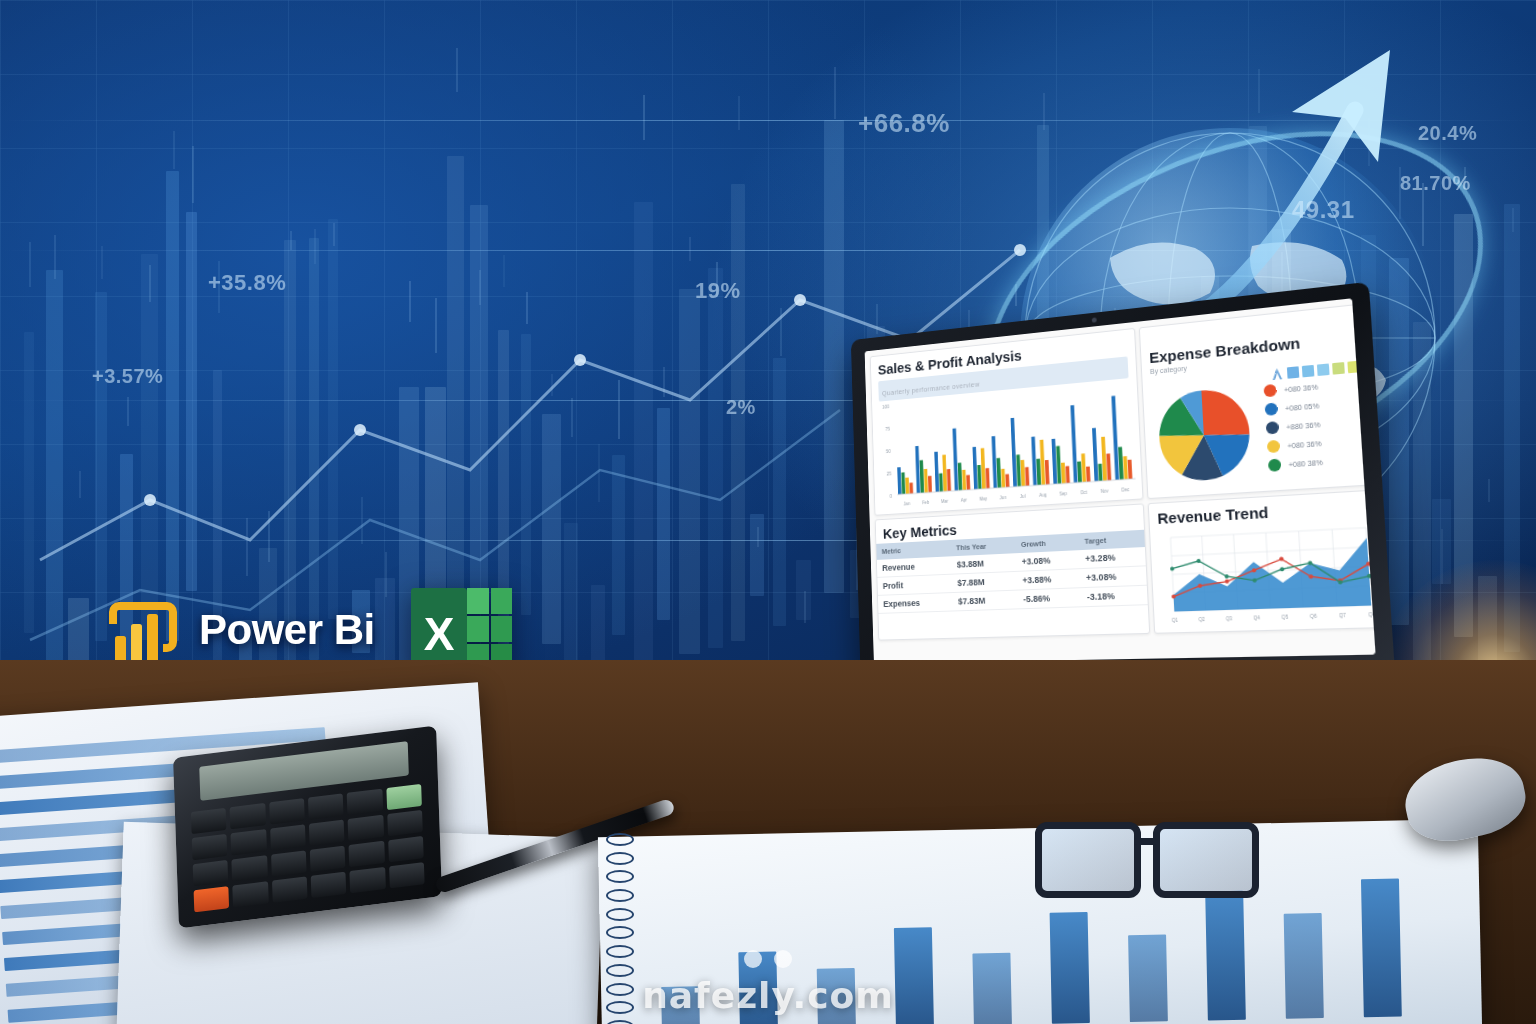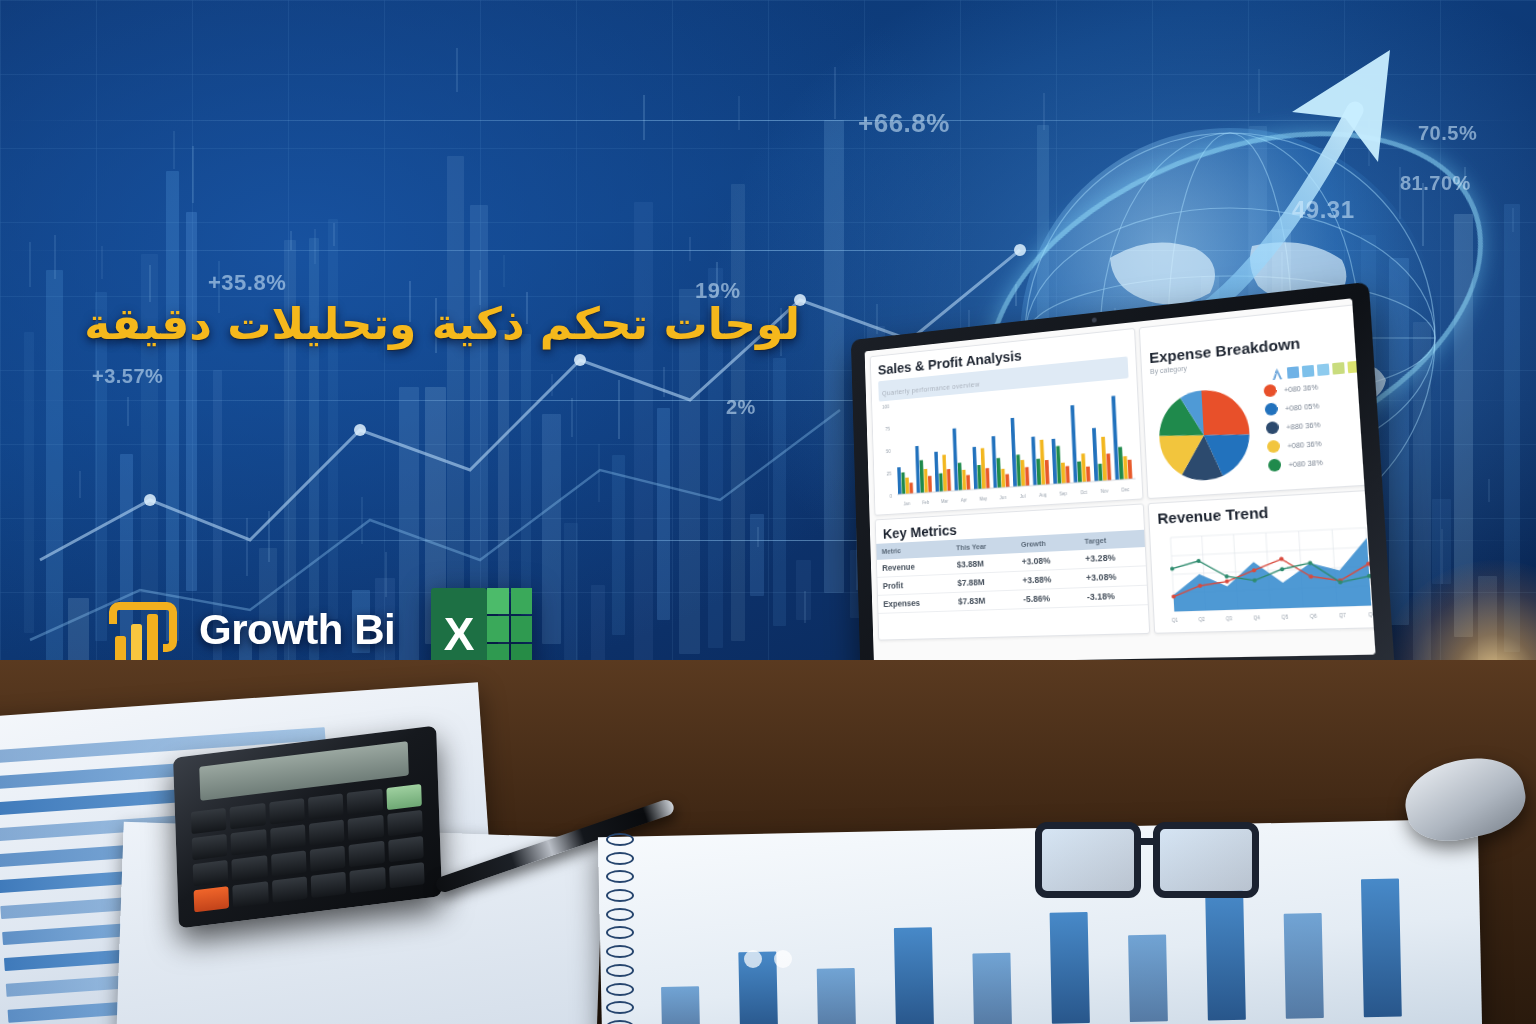--- a/index.html
+++ b/index.html
@@ -367,39 +367,38 @@
     <path d="M10,320 C80,300 150,215 215,90" fill="none" stroke="url(#ag)" stroke-width="17" stroke-linecap="round"></path>
     <path d="M152,92 L250,30 L238,142 L205,98 Z" fill="rgba(200,238,255,.95)"></path>
   </svg>
 
   <div id="bgnums">
       <div class="bgnum" style="left: 858px; top: 108px; font-size: 26px;">+66.8%</div>
       <div class="bgnum" style="left: 208px; top: 270px; font-size: 22px;">+35.8%</div>
       <div class="bgnum" style="left: 92px; top: 365px; font-size: 20px;">+3.57%</div>
       <div class="bgnum" style="left: 695px; top: 278px; font-size: 22px;">19%</div>
       <div class="bgnum" style="left: 726px; top: 396px; font-size: 20px;">2%</div>
-      <div class="bgnum" style="left: 1418px; top: 122px; font-size: 20px;">70.5%</div>
+      <div class="bgnum" style="left: 1418px; top: 122px; font-size: 20px;">20.4%</div>
       <div class="bgnum" style="left: 1400px; top: 172px; font-size: 20px;">81.70%</div>
       <div class="bgnum" style="left: 1292px; top: 196px; font-size: 24px;">49.31</div>
     </div>
 
-  <div class="subhead">لوحات تحكم ذكية وتحليلات دقيقة</div>
 
   <div class="logorow">
 
     <div class="pbi">
       <div class="pbi-mark">
         <svg viewBox="0 0 80 80">
           <path d="M14,12 H62 A10,10 0 0 1 72,22 V52 A10,10 0 0 1 62,62 H58 V54 H62 A2,2 0 0 0 64,52 V22 A2,2 0 0 0 62,20 H14 A2,2 0 0 0 12,22 V34 H4 V22 A10,10 0 0 1 14,12 Z" fill="#f2b01e"></path>
           <rect x="10" y="46" width="11" height="26" rx="2.5" fill="#f2b01e"></rect>
           <rect x="26" y="34" width="11" height="38" rx="2.5" fill="#f8c63f"></rect>
           <rect x="42" y="24" width="11" height="48" rx="2.5" fill="#f2b01e"></rect>
         </svg>
       </div>
-      <div class="pbi-label">Growth Bi</div>
+      <div class="pbi-label">Power Bi</div>
     </div>
 
     <div class="xls">
       <svg viewBox="0 0 105 105">
         <rect x="2" y="10" width="56" height="86" rx="3" fill="#1d7044"></rect>
         <g>
           <rect x="58" y="10" width="22" height="26" fill="#4cbb6a"></rect>
           <rect x="82" y="10" width="21" height="26" fill="#3aa95a"></rect>
           <rect x="58" y="38" width="22" height="26" fill="#3aa95a"></rect>
           <rect x="82" y="38" width="21" height="26" fill="#2f9a50"></rect>
@@ -780,14 +779,15 @@
     <div class="lens" style="left:118px;"></div>
     <div style="position:absolute;left:99px;top:26px;width:22px;height:7px;background:#1b2230;border-radius:3px;"></div>
   </div>
 
   <div class="mouse"></div>
 
   <div class="wm-dots">
     <div class="wm-dot"></div>
       <div class="wm-dot"></div>
   </div>
+  <div class="watermark">nafezly.com</div>
 
 </div>
 
 </body></html>

